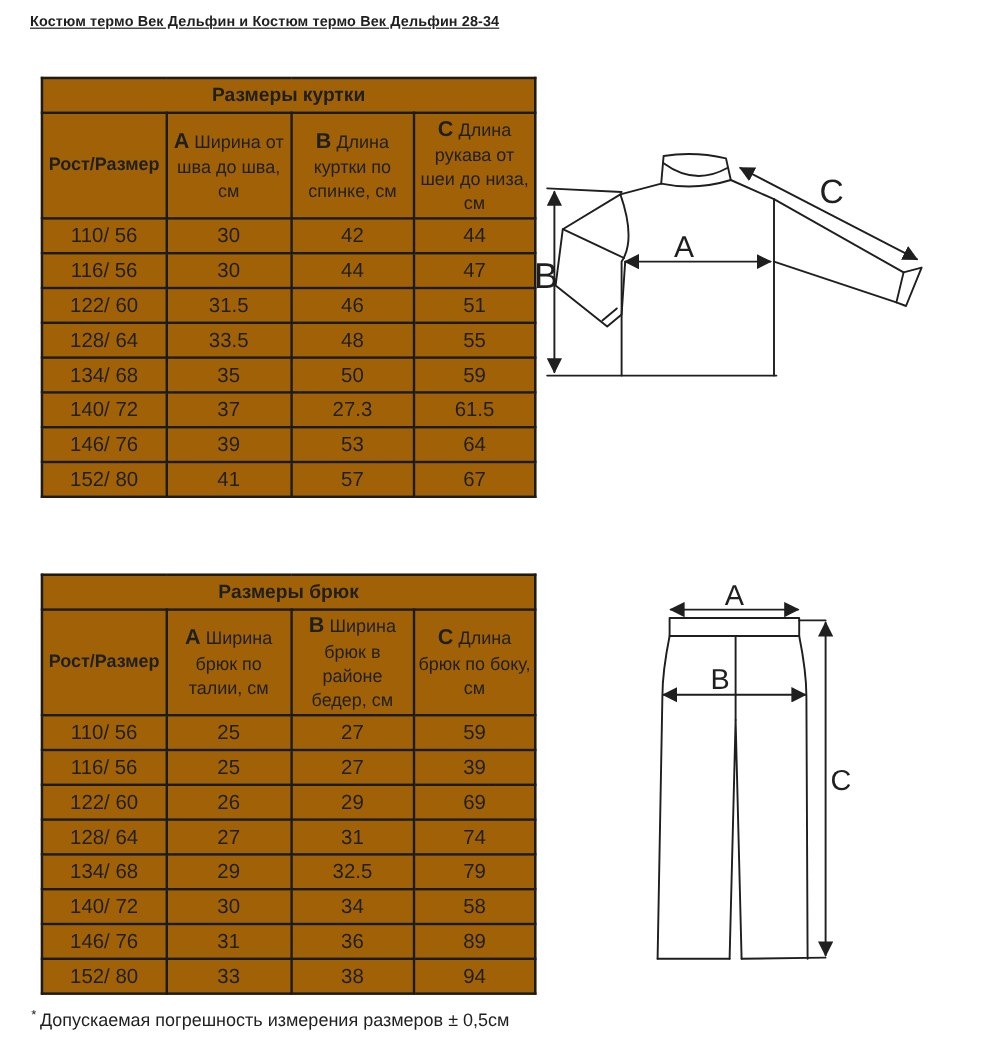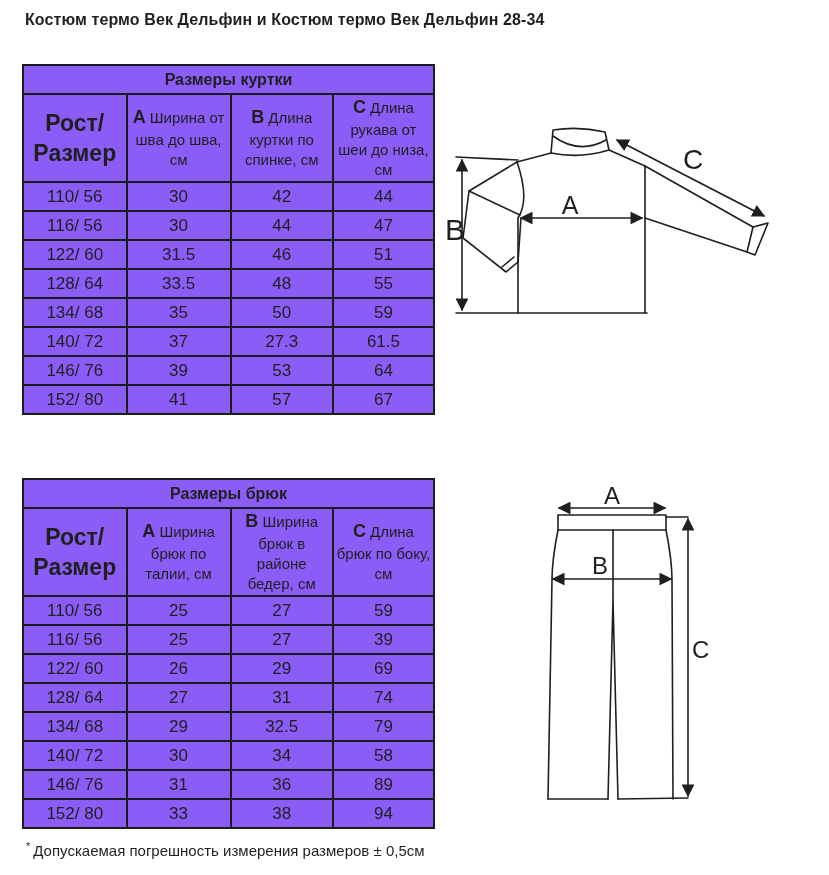--- a/index.html
+++ b/index.html
@@ -3,35 +3,35 @@
 <meta charset="utf-8">
 <style>
   html,body{margin:0;padding:0;}
   body{
     width:829px;height:875px;position:relative;overflow:hidden;
     background:#ffffff;color:#1f1f1f;
     font-family:"Liberation Sans",sans-serif;
   }
   .page-title{
     position:absolute;left:25px;top:11px;
-    font-size:16px;font-weight:bold;letter-spacing:.1px;
+    font-size:12px;font-weight:bold;letter-spacing:.1px;text-decoration:underline;
   }
   table.size-table{
     position:absolute;border-collapse:collapse;table-layout:fixed;
-    width:413px;background:#8b5cf6;
+    width:413px;background:#a16207;margin-left:12px;
   }
   #jacket-table{left:22px;top:64px;}
   #pants-table{left:22px;top:478px;}
   .size-table th,.size-table td{
     border:2px solid #1b1b1b;text-align:center;vertical-align:middle;
     padding:1px 2px;
   }
   .size-table .title-row th{height:25px;font-size:16px;font-weight:bold;}
   .size-table .header-row th{height:84px;font-weight:normal;font-size:15px;line-height:1.32;}
-  .size-table .header-row th.row-header{font-size:23px;font-weight:bold;}
+  .size-table .header-row th.row-header{font-size:15px;font-weight:bold;}
   .dim-letter{font-weight:bold;font-size:18px;}
   .size-table tbody td{height:25px;font-size:17px;}
   .diagram{position:absolute;}
   #jacket-diagram{left:436px;top:103px;}
   #pants-diagram{left:528px;top:472px;}
   .diagram text{font-family:"Liberation Sans",sans-serif;fill:#1f1f1f;}
   .footnote{position:absolute;left:26px;top:840px;font-size:15px;}
   .footnote sup{font-size:11px;margin-right:3px;}
 </style>
 </head>

